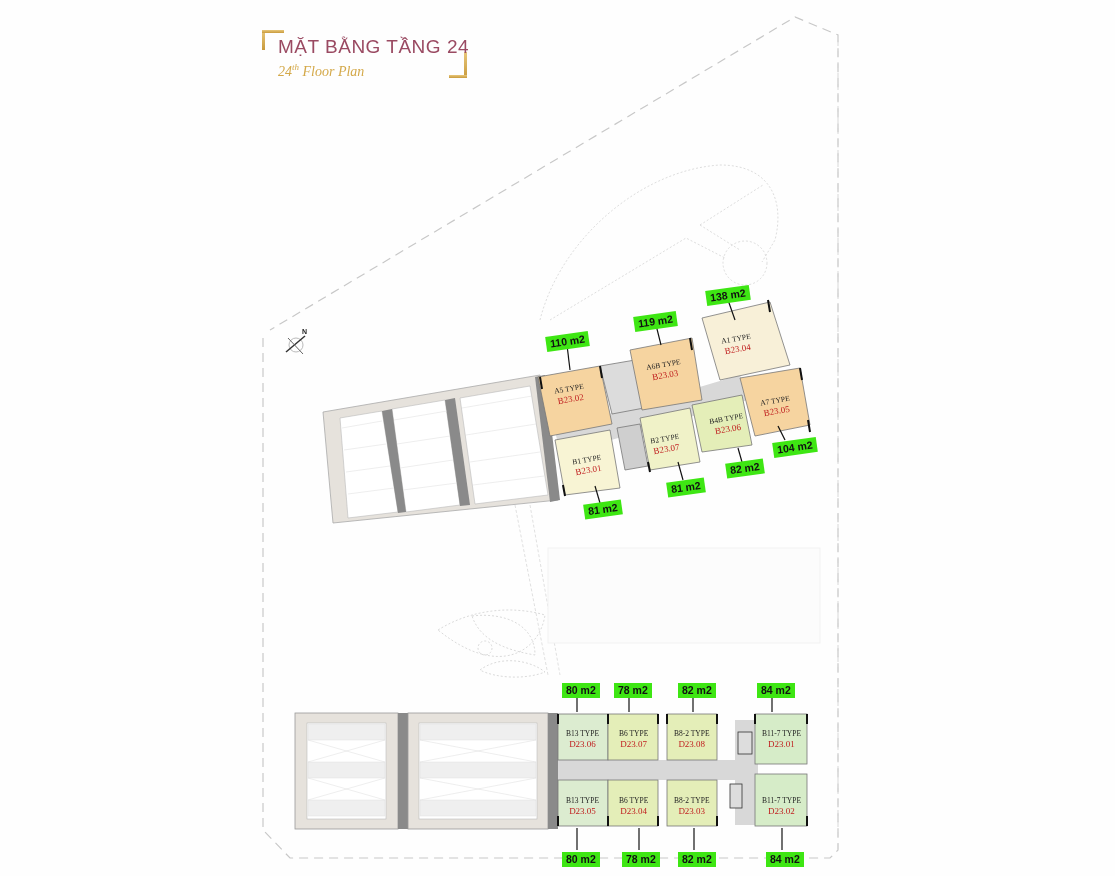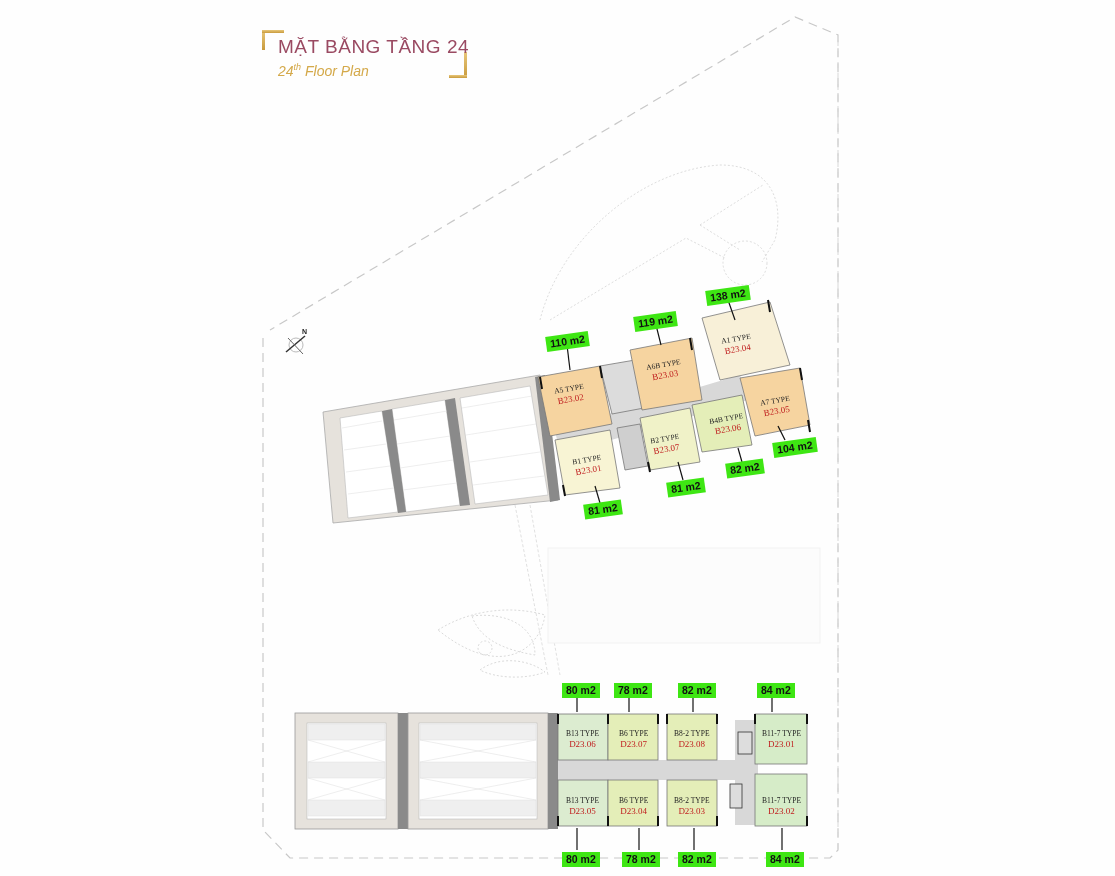--- a/index.html
+++ b/index.html
@@ -1,20 +1,20 @@
 <!DOCTYPE html>
 <html><head>
 <meta charset="utf-8">
 <style>
   html,body{margin:0;padding:0;background:#fefefe;}
   body{width:1115px;height:876px;position:relative;overflow:hidden;font-family:"Liberation Sans",sans-serif;}
   #canvas{position:absolute;left:0;top:0;width:971px;height:876px;}
   .title-wrap{position:absolute;left:262px;top:30px;width:205px;height:48px;}
   .title-main{position:absolute;left:16px;top:6px;font-family:"Liberation Sans",sans-serif;font-size:19px;letter-spacing:0.5px;color:#9a4a62;white-space:nowrap;}
-  .title-sub{position:absolute;left:16px;top:32px;font-family:Liberation Sans, sans-serif;font-style:italic;font-size:14px;color:#d4a94a;white-space:nowrap;}
+  .title-sub{position:absolute;left:16px;top:32px;font-family:Liberation Serif, serif;font-style:italic;font-size:14px;color:#d4a94a;white-space:nowrap;}
   .title-sub sup{font-size:9px;}
   .br{position:absolute;background:linear-gradient(#e8c77a,#c89a3c);}
   .area-tag{position:absolute;background:#3ee613;color:#111;font-family:"Liberation Sans",sans-serif;font-size:10.5px;font-weight:bold;padding:1px 4px;white-space:nowrap;line-height:13px;}
   .unit-label{position:absolute;text-align:center;font-family:"Liberation Serif",serif;line-height:10px;white-space:nowrap;}
   .unit-type{font-size:7.5px;color:#222;display:block;}
   .unit-code{font-size:9px;color:#c02020;display:block;}
   .compass-n{position:absolute;left:302px;top:328px;font-size:7px;font-weight:bold;color:#222;}
 </style>
 </head>
 <body>

